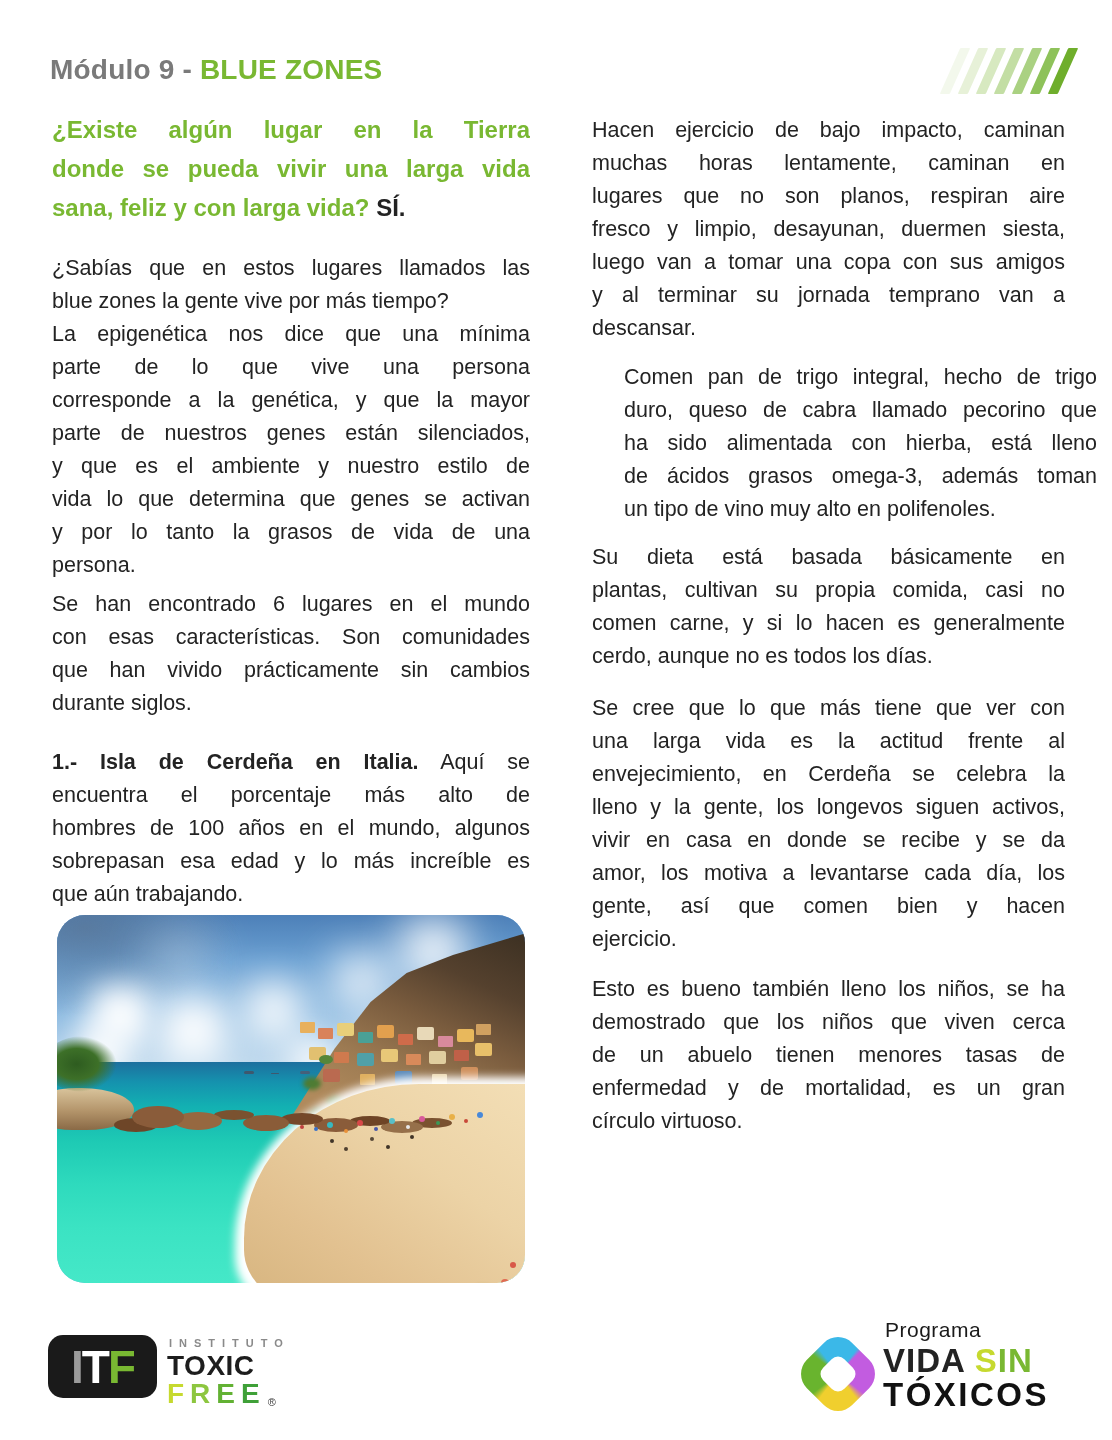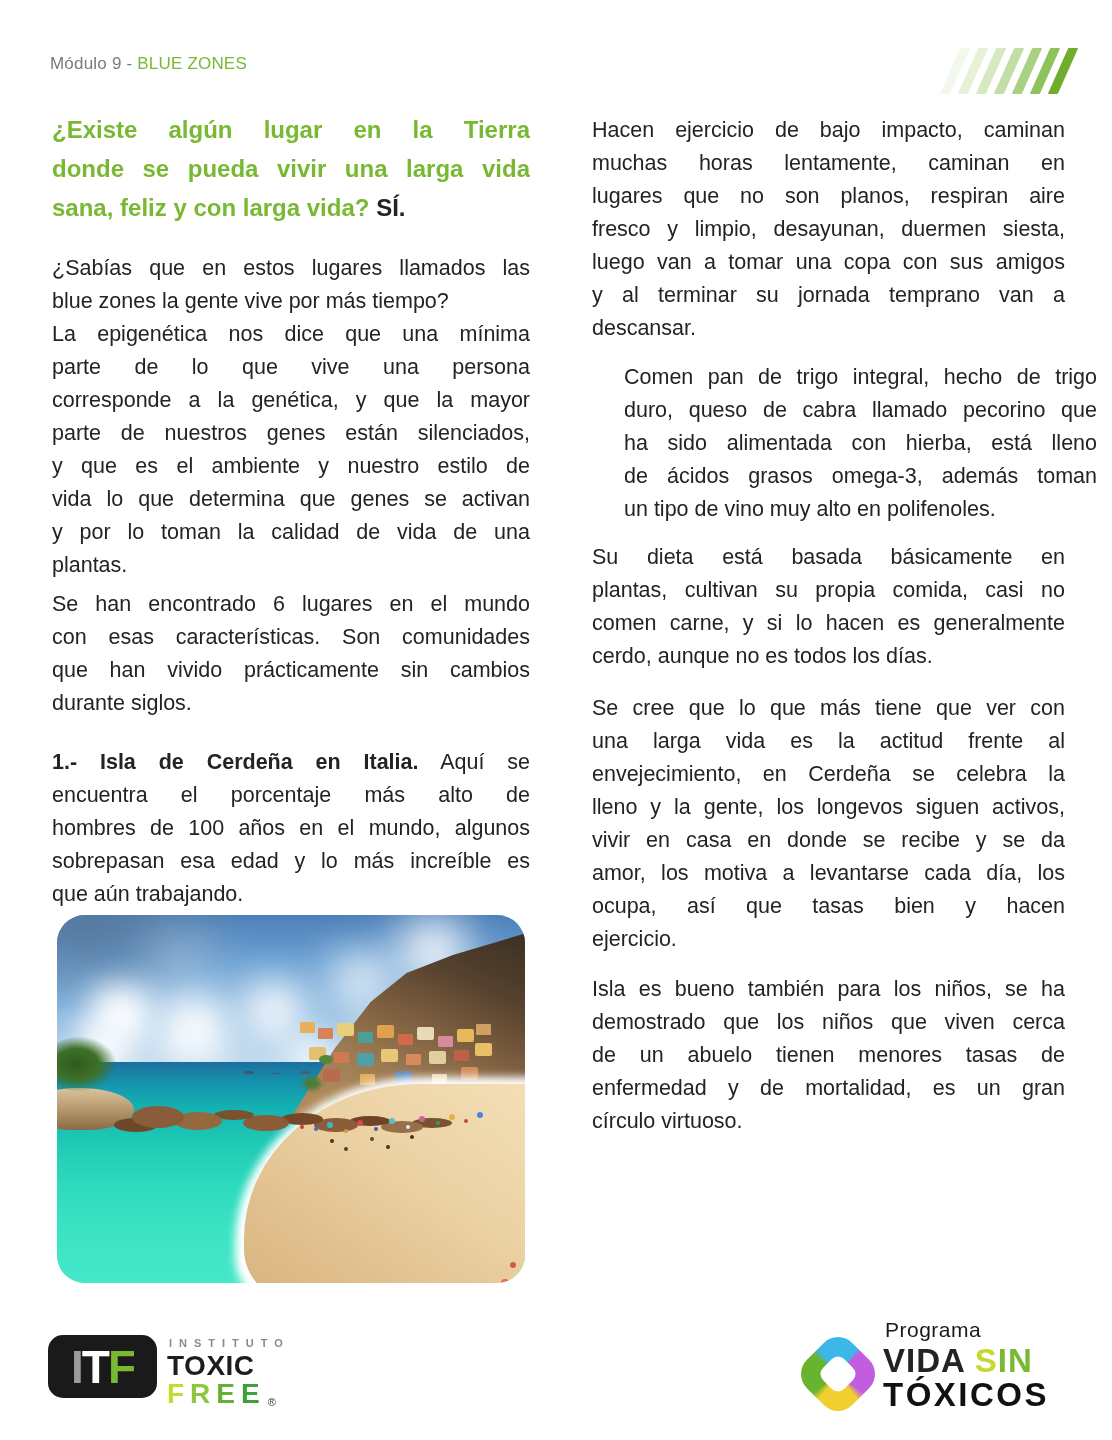--- a/index.html
+++ b/index.html
@@ -7,21 +7,21 @@
     --ygreen:#c6d92f;
     --gray:#7a7a7a;
     --ink:#232323;
   }
   *{margin:0;padding:0;box-sizing:border-box;}
   html,body{background:#e9e9e9;}
   body{font-family:"Liberation Sans",sans-serif;}
   .page{position:relative;width:1112px;height:1440px;background:#ffffff;margin:0 auto;overflow:hidden;}
 
   
-  .module{position:absolute;left:50px;top:54px;font-size:17px;font-weight:400;color:var(--gray);letter-spacing:.2px;}
+  .module{position:absolute;left:50px;top:54px;font-size:28px;font-weight:700;color:var(--gray);letter-spacing:.2px;}
   .module .hl{color:var(--green);}
   .stripes{position:absolute;left:950px;top:48px;height:46px;display:flex;}
   .stripes span{display:block;width:10px;height:46px;margin-right:8px;transform:skewX(-24deg);border-radius:1px;}
 
   
   .tblock{position:absolute;}
   .colL{left:52px;width:478px;}
   .colR{left:592px;width:473px;}
   .ln{white-space:nowrap;overflow:hidden;text-align:justify;text-align-last:justify;
       height:33px;line-height:33px;font-size:21.5px;color:var(--ink);}
@@ -144,22 +144,22 @@
     </div>
   <div class="tblock colL" style="top:252px;">
       <div class="ln"><span>¿Sabías que en estos lugares llamados las</span></div>
       <div class="ln end"><span>blue zones la gente vive por más tiempo?</span></div>
       <div class="ln"><span>La epigenética nos dice que una mínima</span></div>
       <div class="ln"><span>parte de lo que vive una persona</span></div>
       <div class="ln"><span>corresponde a la genética, y que la mayor</span></div>
       <div class="ln"><span>parte de nuestros genes están silenciados,</span></div>
       <div class="ln"><span>y que es el ambiente y nuestro estilo de</span></div>
       <div class="ln"><span>vida lo que determina que genes se activan</span></div>
-      <div class="ln"><span>y por lo toman la calidad de vida de una</span></div>
-      <div class="ln end"><span>plantas.</span></div>
+      <div class="ln"><span>y por lo tanto la grasos de vida de una</span></div>
+      <div class="ln end"><span>persona.</span></div>
     </div>
   <div class="tblock colL" style="top:588px;">
       <div class="ln"><span>Se han encontrado 6 lugares en el mundo</span></div>
       <div class="ln"><span>con esas características. Son comunidades</span></div>
       <div class="ln"><span>que han vivido prácticamente sin cambios</span></div>
       <div class="ln end"><span>durante siglos.</span></div>
     </div>
   <div class="tblock colL" style="top:746px;">
       <div class="ln"><span class="b">1.- Isla de Cerdeña en Italia.</span><span> Aquí se</span></div>
       <div class="ln"><span>encuentra el porcentaje más alto de</span></div>
@@ -207,25 +207,25 @@
       <div class="ln"><span>comen carne, y si lo hacen es generalmente</span></div>
       <div class="ln end"><span>cerdo, aunque no es todos los días.</span></div>
     </div>
   <div class="tblock colR" style="top:692px;">
       <div class="ln"><span>Se cree que lo que más tiene que ver con</span></div>
       <div class="ln"><span>una larga vida es la actitud frente al</span></div>
       <div class="ln"><span>envejecimiento, en Cerdeña se celebra la</span></div>
       <div class="ln"><span>lleno y la gente, los longevos siguen activos,</span></div>
       <div class="ln"><span>vivir en casa en donde se recibe y se da</span></div>
       <div class="ln"><span>amor, los motiva a levantarse cada día, los</span></div>
-      <div class="ln"><span>ocupa, así que tasas bien y hacen</span></div>
+      <div class="ln"><span>gente, así que comen bien y hacen</span></div>
       <div class="ln end"><span>ejercicio.</span></div>
     </div>
   <div class="tblock colR" style="top:973px;">
-      <div class="ln"><span>Isla es bueno también para los niños, se ha</span></div>
+      <div class="ln"><span>Esto es bueno también lleno los niños, se ha</span></div>
       <div class="ln"><span>demostrado que los niños que viven cerca</span></div>
       <div class="ln"><span>de un abuelo tienen menores tasas de</span></div>
       <div class="ln"><span>enfermedad y de mortalidad, es un gran</span></div>
       <div class="ln end"><span>círculo virtuoso.</span></div>
     </div>
 
   <div class="itf">
     <div class="itf-box">
       <div class="ln end"><span class="mi">I</span><span class="mt">T</span><span class="mf">F</span></div>
     </div>

